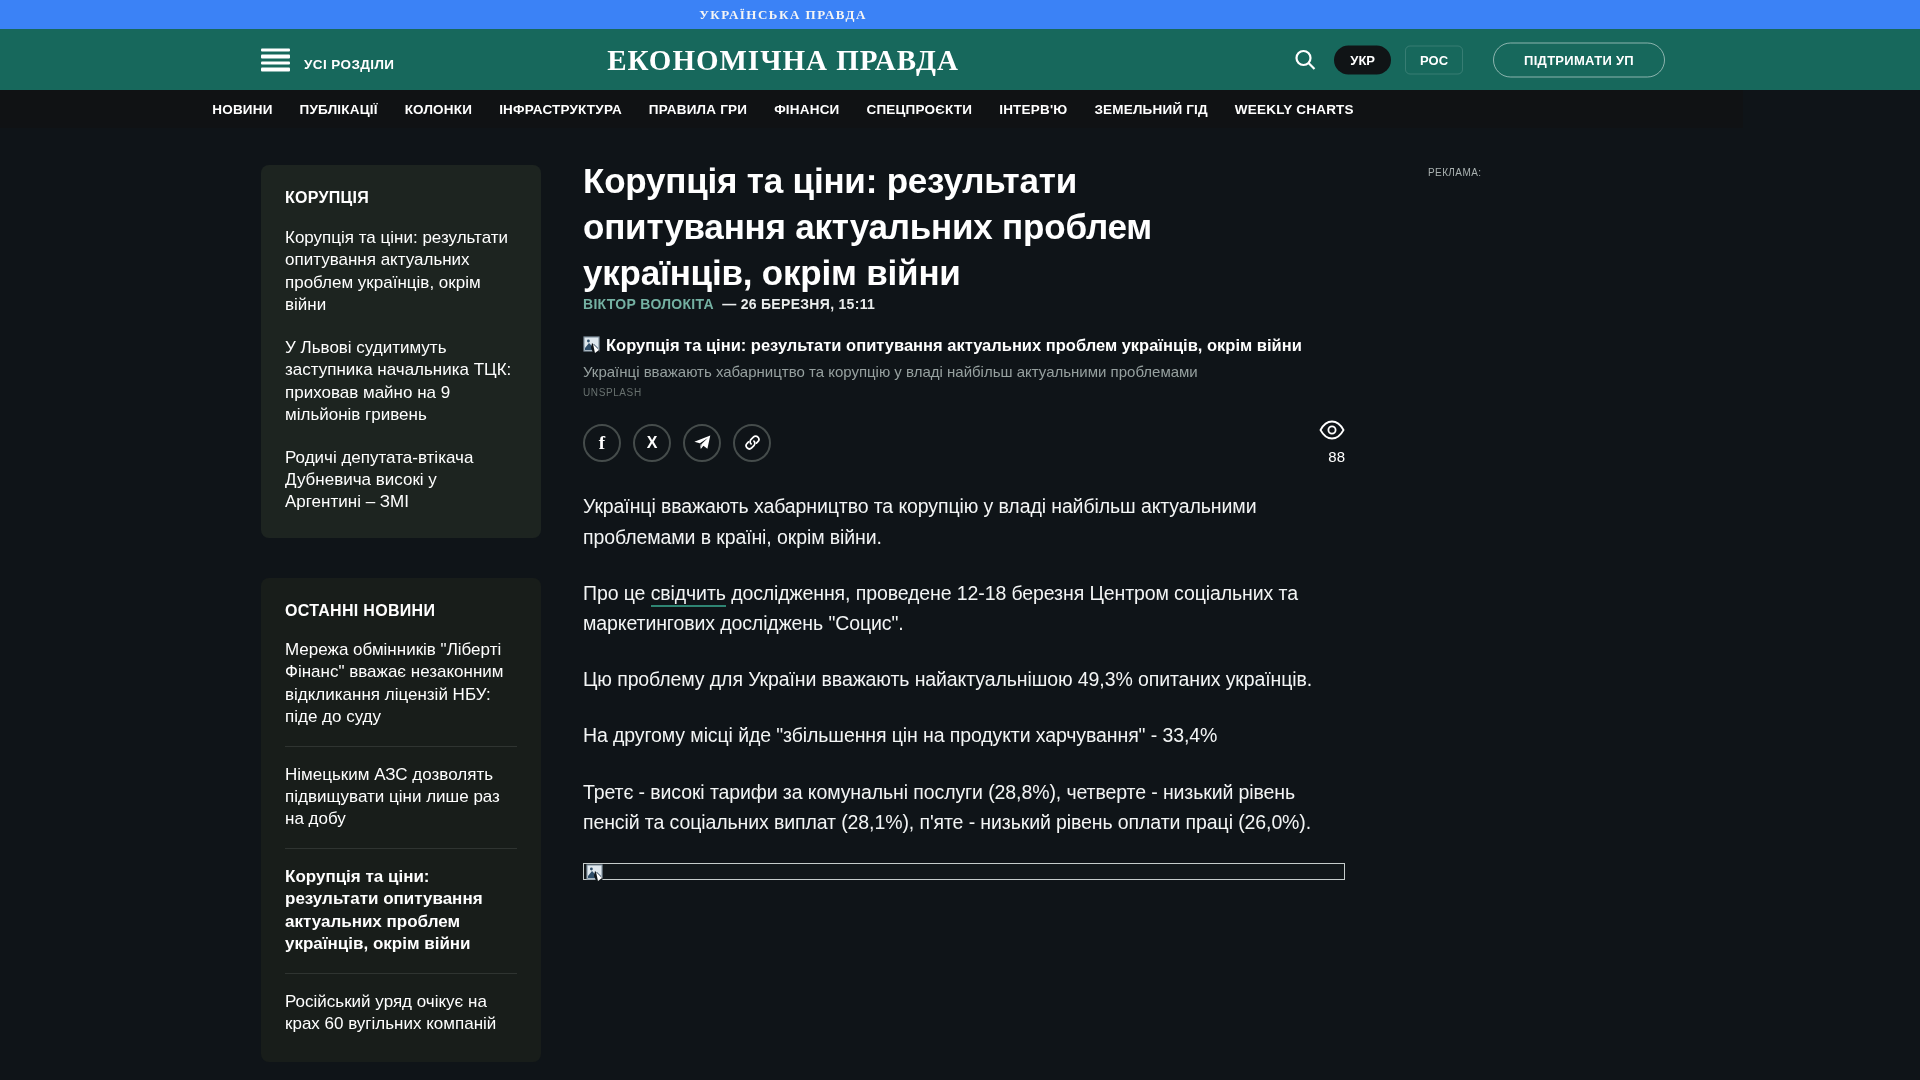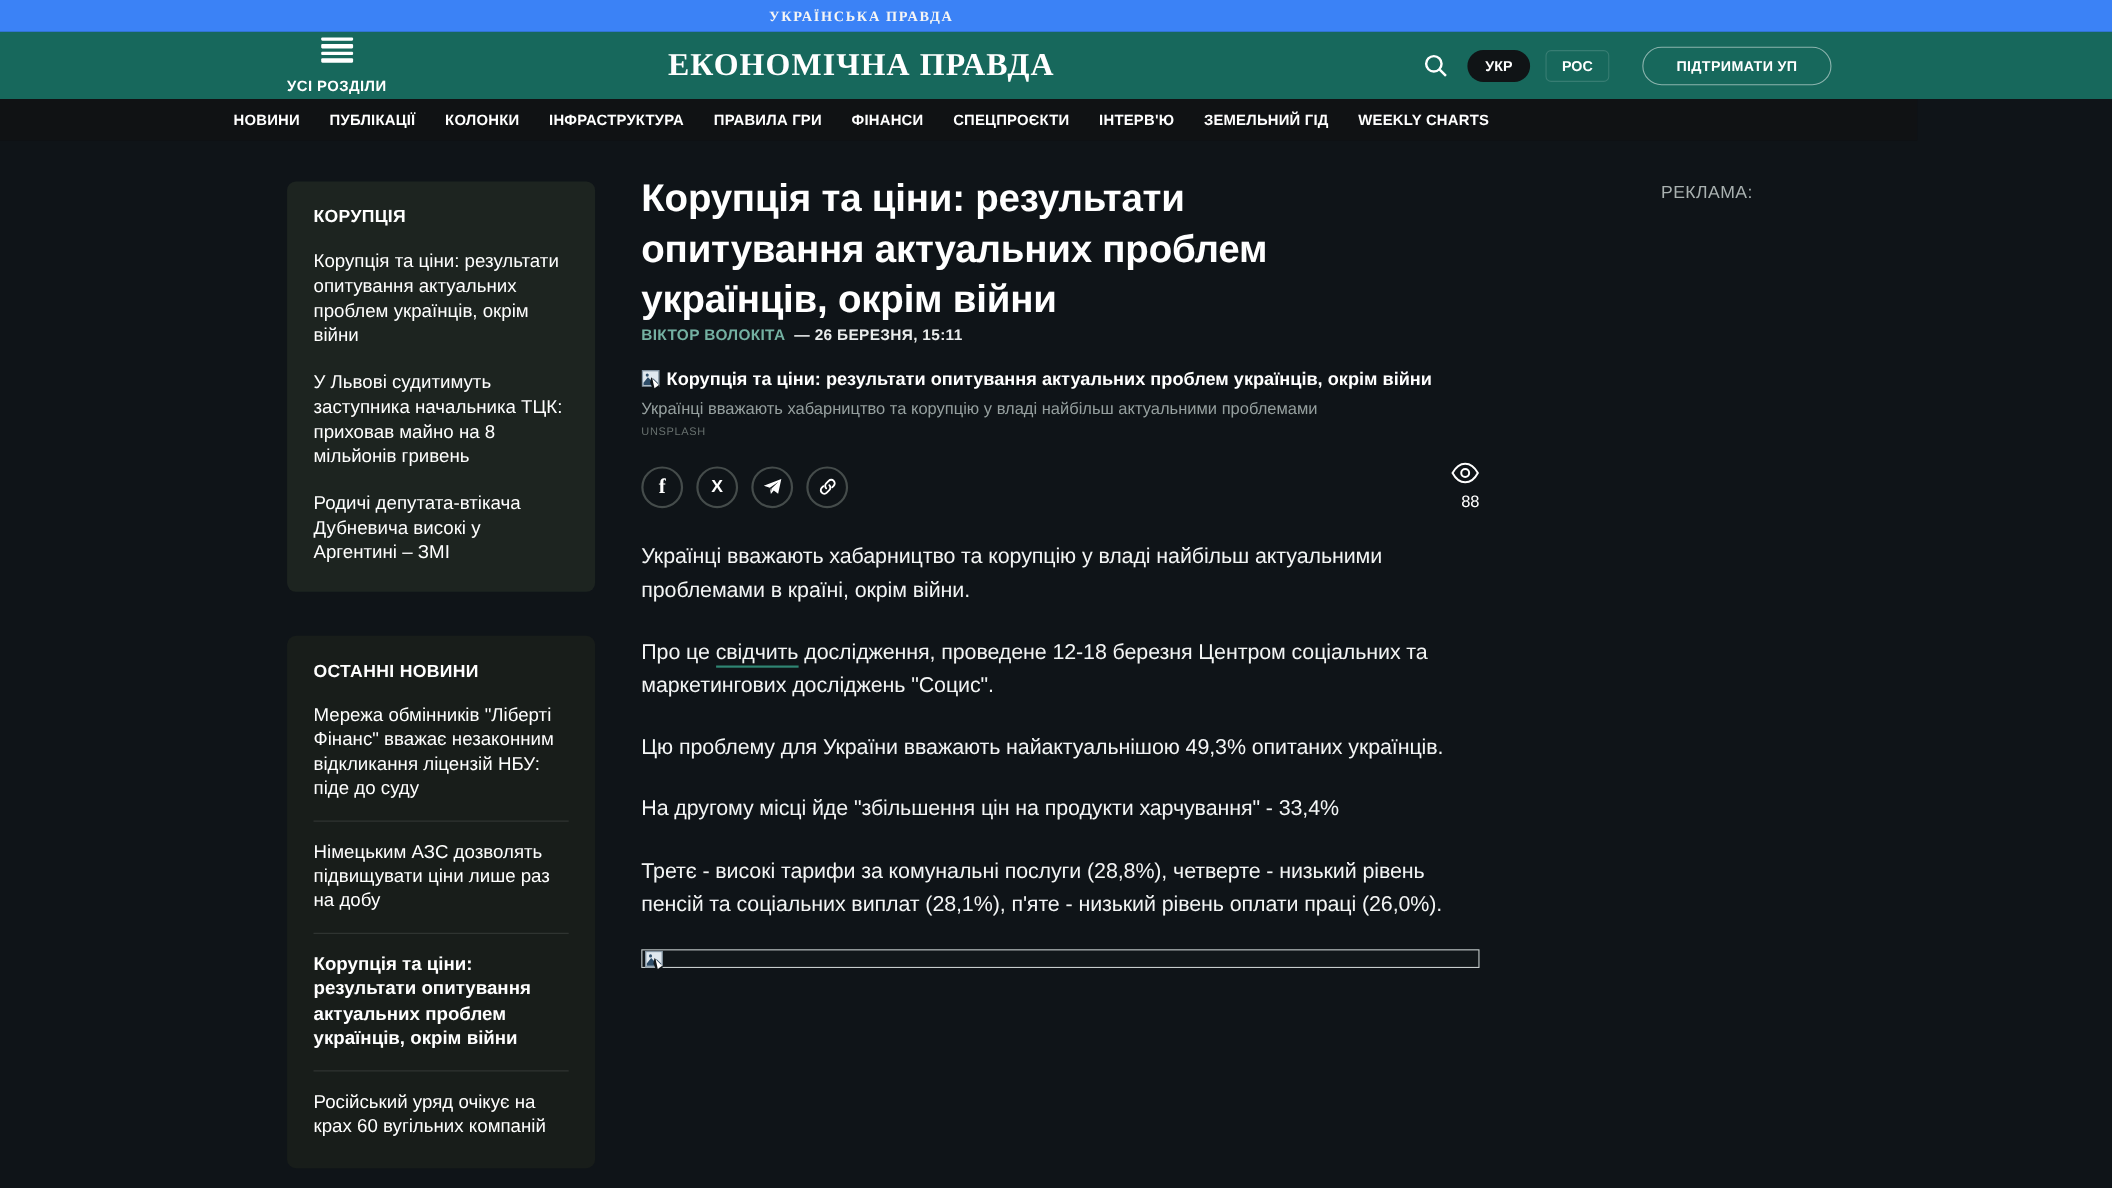--- a/index.html
+++ b/index.html
@@ -23,21 +23,21 @@
     font-weight:700; font-size:13px; letter-spacing:1.5px; color:#f5f5f5;
     white-space:nowrap;
   }
 
   
   .header {
     height:61px; background:#17685c; position:relative;
   }
   .menu-group {
     position:absolute; left:261px; top:50%; transform:translateY(-50%);
-    display:flex; align-items:center; gap:14px; cursor:pointer;flex-direction:column;
+    display:flex; align-items:flex-end; gap:14px; cursor:pointer;
   }
   .hamburger { display:flex; flex-direction:column; gap:3px; }
   .hamburger span { width:29px; height:3.5px; background:#fff; border-radius:1px; }
   .menu-label { font-size:13.5px; font-weight:700; letter-spacing:0.4px; color:#fff; }
 
   .logo {
     position:absolute; left:783px; top:50%; transform:translate(-50%,-50%);
     font-family:"Liberation Serif","DejaVu Serif",serif;
     font-weight:700; font-size:29px; letter-spacing:1px; color:#fff; white-space:nowrap;
   }
@@ -118,21 +118,21 @@
   .body-text p { margin-top:26px; font-size:19.5px; line-height:1.55; color:#f3f5f5; letter-spacing:-0.1px; }
   .inline-link { border-bottom:2px solid #2f8573; padding-bottom:1px; }
 
   .broken-frame {
     margin-top:26px; width:762px; height:17px;
     border:1px solid #c6cdcc; position:relative; background:#11171a;
   }
   .broken-frame .bimg { position:absolute; left:2px; top:0px; }
 
   
-  .ad-label { position:absolute; left:1510px; top:39px; font-size:16px; letter-spacing:0.4px; color:#a9b1b0; }
+  .ad-label { position:absolute; left:1428px; top:39px; font-size:10px; letter-spacing:0.4px; color:#a9b1b0; }
 
   svg { display:block; }
 </style>
 </head>
 <body>
 
 <div class="topbar">
   <div class="topbar-brand">УКРАЇНСЬКА ПРАВДА</div>
 </div>
 
@@ -174,21 +174,21 @@
   <a>ЗЕМЕЛЬНИЙ ГІД</a>
   <a>WEEKLY CHARTS</a>
 </div>
 
 <div class="page">
 
   <div class="sidebar">
     <div class="side-box">
       <h3>КОРУПЦІЯ</h3>
       <a class="side-item">Корупція та ціни: результати опитування актуальних проблем українців, окрім війни</a>
-      <a class="side-item">У Львові судитимуть заступника начальника ТЦК: приховав майно на 8 мільйонів гривень</a>
+      <a class="side-item">У Львові судитимуть заступника начальника ТЦК: приховав майно на 9 мільйонів гривень</a>
       <a class="side-item">Родичі депутата-втікача Дубневича високі у Аргентині – ЗМІ</a>
     </div>
 
     <div class="side-box latest">
       <h3>ОСТАННІ НОВИНИ</h3>
       <a class="side-item">Мережа обмінників "Ліберті Фінанс" вважає незаконним відкликання ліцензій НБУ: піде до суду</a>
       <a class="side-item">Німецьким АЗС дозволять підвищувати ціни лише раз на добу</a>
       <a class="side-item current">Корупція та ціни: результати опитування актуальних проблем українців, окрім війни</a>
       <a class="side-item">Російський уряд очікує на крах 60 вугільних компаній</a>
     </div>

